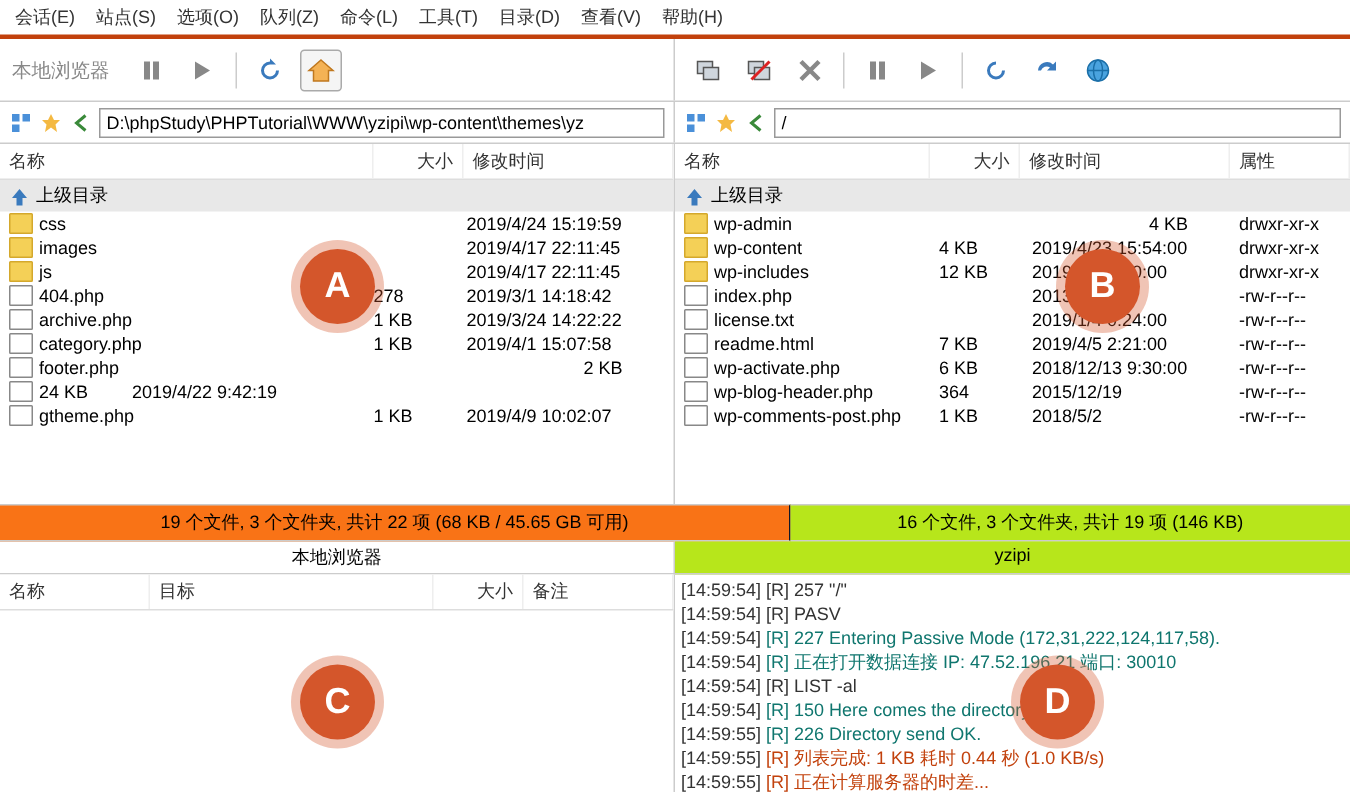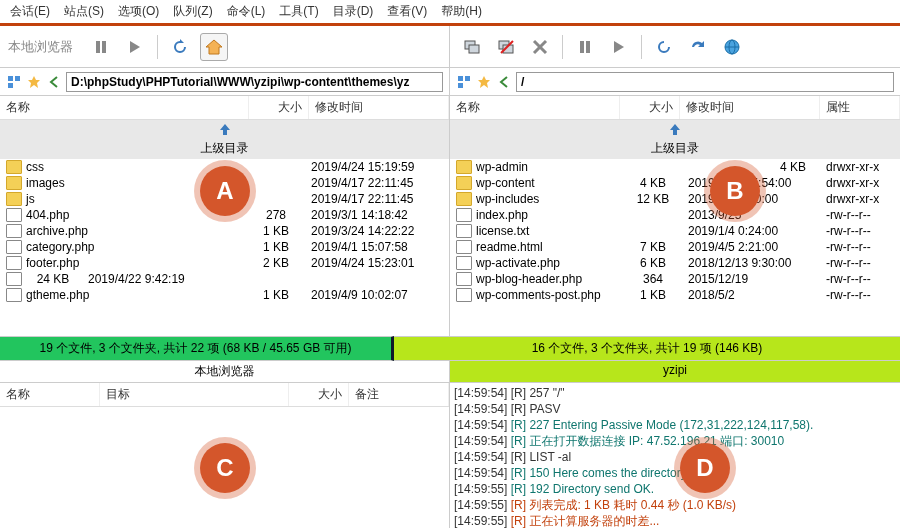--- a/index.html
+++ b/index.html
@@ -11,44 +11,44 @@
 .tb-left { width: 450px; border-right: 1px solid #ccc; }
 .tb-right { flex: 1; }
 .tb-label { color: #888; font-size: 13px; margin-right: 8px; }
 .icon-btn { width: 28px; height: 28px; display: flex; align-items: center; justify-content: center; border: 1px solid transparent; border-radius: 3px; }
 .sep { width: 1px; height: 24px; background: #ccc; margin: 0 2px; }
 .pathbars { display: flex; height: 28px; border-bottom: 1px solid #ccc; }
 .pb { display: flex; align-items: center; gap: 4px; padding: 2px 6px; }
 .pb.left { width: 450px; border-right: 1px solid #ccc; }
 .pb.right { flex: 1; }
 .mini-icon { width: 16px; height: 16px; display: flex; align-items: center; justify-content: center; }
-.path-input { flex: 1; height: 20px; border: 1px solid #999; padding: 0 4px; font-size: 12px; background: #fff; font-weight: bold; }
+.path-input { flex: 1; height: 20px; border: 1px solid #999; padding: 0 4px; font-size: 12px; background: #fff; }
 .panes { display: flex; height: 240px; }
 .pane { display: flex; flex-direction: column; position: relative; }
 .pane.left { width: 450px; border-right: 1px solid #ccc; }
 .pane.right { flex: 1; }
 .hdr { display: flex; background: #fff; border-bottom: 1px solid #ddd; font-weight: normal; color: #333; }
 .hdr > div { padding: 3px 6px; border-right: 1px solid #eee; }
 .col-name { flex: 1; }
 .col-size { width: 60px; text-align: right; }
 .col-date { width: 140px; }
 .col-attr { width: 80px; }
-.updir { background: #e8e8e8; padding: 2px 6px; display: flex; align-items: center; gap: 4px; flex-direction: column; }
+.updir { background: #e8e8e8; padding: 2px 6px; display: flex; align-items: center; gap: 4px; }
 .rows { flex: 1; overflow: hidden; }
 .row { display: flex; padding: 1px 6px; align-items: center; }
 .row .ic { width: 16px; height: 14px; margin-right: 4px; }
 .folder-ic { background: #f4d057; border: 1px solid #d4a82c; border-radius: 1px; }
 .file-ic { background: #fff; border: 1px solid #888; border-radius: 1px; position: relative; }
 .row .nm { flex: 1; }
-.row .sz { width: 54px; text-align: center; }
+.row .sz { width: 54px; text-align: left; }
 .row .dt { width: 140px; padding-left: 8px; }
 .row .at { width: 74px; padding-left: 6px; }
 .statusbars { display: flex; }
 .sb { text-align: center; padding: 3px 0; border-top: 1px solid #ccc; border-bottom: 1px solid #ccc; }
-.sb.left { width: 394px; border-right: 3px solid #0f172a; background: #22c55e; }
+.sb.left { width: 527px; border-right: 1px solid #0f172a; background: #f97316; }
 .sb.right { flex: 1; background: #b7e61b; }
 .sb2 { display: flex; }
 .sb2 > div { text-align: center; padding: 2px 0; border-bottom: 1px solid #ccc; }
 .sb2 .left { width: 450px; border-right: 1px solid #ccc; }
 .sb2 .right { flex: 1; background: #b7e61b; }
 .bottom { display: flex; height: 168px; }
 .queue { width: 450px; border-right: 1px solid #ccc; display: flex; flex-direction: column; position: relative; }
 .queue .hdr > div { border-right: 1px solid #eee; }
 .q-name { width: 100px; }
 .q-target { flex: 1; }
@@ -248,21 +248,20 @@
         <div class="row">
           <div class="ic file-ic"></div>
           <div class="nm">category.php</div>
           <div class="sz">1 KB</div>
           <div class="dt">2019/4/1 15:07:58</div>
         </div>
         <div class="row">
           <div class="ic file-ic"></div>
           <div class="nm">footer.php</div>
           <div class="sz">2 KB</div>
-          <div class="dt">2019/4/24 15:23:01</div>
         </div>
         <div class="row">
           <div class="ic file-ic"></div>
           <div class="sz">24 KB</div>
           <div class="dt">2019/4/22 9:42:19</div>
         </div>
         <div class="row">
           <div class="ic file-ic"></div>
           <div class="nm">gtheme.php</div>
           <div class="sz">1 KB</div>
@@ -372,18 +371,18 @@
     <div class="marker" style="left:200px;top:60px">C</div>
   </div>
   <div class="log" id="log">
     <div class="marker" style="left:230px;top:60px">D</div>
   <div class="log-line"><span class="ts">[14:59:54] </span><span class="k">[R] 257 "/"</span></div>
       <div class="log-line"><span class="ts">[14:59:54] </span><span class="k">[R] PASV</span></div>
       <div class="log-line"><span class="ts">[14:59:54] </span><span class="g">[R] 227 Entering Passive Mode (172,31,222,124,117,58).</span></div>
       <div class="log-line"><span class="ts">[14:59:54] </span><span class="g">[R] 正在打开数据连接 IP: 47.52.196.21 端口: 30010</span></div>
       <div class="log-line"><span class="ts">[14:59:54] </span><span class="k">[R] LIST -al</span></div>
       <div class="log-line"><span class="ts">[14:59:54] </span><span class="g">[R] 150 Here comes the directory listing.</span></div>
-      <div class="log-line"><span class="ts">[14:59:55] </span><span class="g">[R] 192 Directory send OK.</span></div>
+      <div class="log-line"><span class="ts">[14:59:55] </span><span class="g">[R] 226 Directory send OK.</span></div>
       <div class="log-line"><span class="ts">[14:59:55] </span><span class="r">[R] 列表完成: 1 KB 耗时 0.44 秒 (1.0 KB/s)</span></div>
       <div class="log-line"><span class="ts">[14:59:55] </span><span class="r">[R] 正在计算服务器的时差...</span></div>
       <div class="log-line"></div>
     </div>
 </div>
 
 </body></html>

